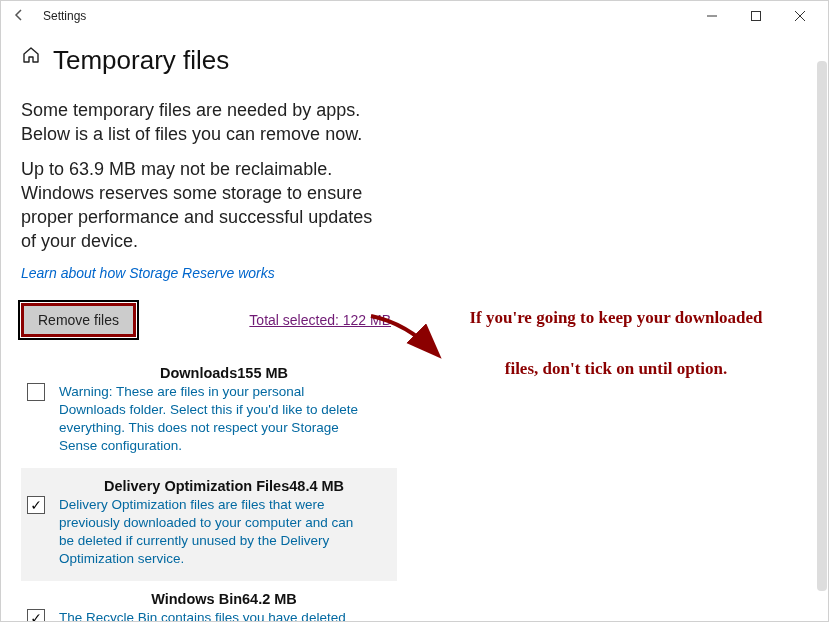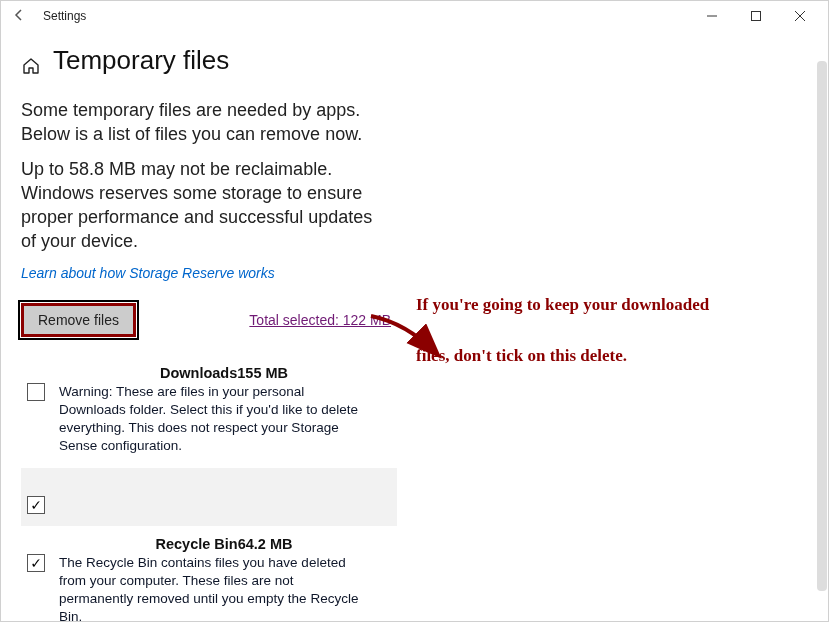--- a/index.html
+++ b/index.html
@@ -44,21 +44,21 @@
       font-size: 11px;
       color: #333;
       cursor: pointer;
     }
     .content {
       padding: 14px 20px 20px 20px;
       width: 400px;
     }
     .page-header {
       display: flex;
-      align-items: flex-end;
+      align-items: flex-start;
       gap: 12px;
       margin-bottom: 22px;
     }
     .home-icon svg { display: block; }
     .page-title {
       font-size: 26px;
       font-weight: 400;
       color: #111;
     }
     .intro-text {
@@ -126,43 +126,44 @@
     .item-head {
       display: flex;
       justify-content: center;
       font-size: 14.5px;
       color: #111;
       font-weight: 600;
       margin-bottom: 2px;
     }
     .item-desc {
       font-size: 13.5px;
-      color: #0f172a;
+      color: #0369a1;
       line-height: 1.35;
       max-width: 310px;
     }
     .scrollbar {
       position: absolute;
       right: 1px;
       top: 60px;
       width: 10px;
       height: 530px;
       background: #ddd;
       border-radius: 4px;
     }
     .annotation {
       position: absolute;
       left: 415px;
-      top: 289px;
+      top: 302px;
       width: 400px;
       font-family: Georgia, "Comic Sans MS", cursive, serif;
       font-weight: bold;
       font-size: 17px;
       color: #8b0000;
       line-height: 1.8;
+      text-align: center;
     }
     .annotation-line2 {
       margin-top: 20px;
     }
     .arrow-svg {
       position: absolute;
       left: 360px;
       top: 310px;
       pointer-events: none;
     }
@@ -201,21 +202,21 @@
   <div class="page-header">
     <span class="home-icon">
       <svg width="20" height="20" viewBox="0 0 20 20">
           <path d="M3 9 L10 3 L17 9 V17 H12 V12 H8 V17 H3 Z" stroke="#222" stroke-width="1.4" fill="none" stroke-linejoin="round"></path>
         </svg>
     </span>
     <h1 class="page-title">Temporary files</h1>
   </div>
 
   <p class="intro-text">Some temporary files are needed by apps. Below is a list of files you can remove now.</p>
-  <p class="intro-text">Up to 58.8 MB may not be reclaimable. Windows reserves some storage to ensure proper performance and successful updates of your device.</p>
+  <p class="intro-text">Up to 63.9 MB may not be reclaimable. Windows reserves some storage to ensure proper performance and successful updates of your device.</p>
   <a class="link">Learn about how Storage Reserve works</a>
 
   <div class="action-row">
     <button class="remove-btn">Remove files</button>
     <span class="total-selected">Total selected: 122 MB</span>
   </div>
 
   <div class="item">
     <div class="checkbox"></div>
     <div class="item-body">
@@ -223,28 +224,33 @@
         <span>Downloads</span>
         <span>155 MB</span>
       </div>
       <div class="item-desc">Warning: These are files in your personal Downloads folder. Select this if you'd like to delete everything. This does not respect your Storage Sense configuration.</div>
     </div>
   </div>
 
   <div class="item highlighted">
     <div class="checkbox">✓</div>
     <div class="item-body">
+      <div class="item-head">
+        <span>Delivery Optimization Files</span>
+        <span>48.4 MB</span>
+      </div>
+      <div class="item-desc">Delivery Optimization files are files that were previously downloaded to your computer and can be deleted if currently unused by the Delivery Optimization service.</div>
     </div>
   </div>
 
   <div class="item">
     <div class="checkbox">✓</div>
     <div class="item-body">
       <div class="item-head">
-        <span>Recycle Bin</span>
+        <span>Windows Bin</span>
         <span>64.2 MB</span>
       </div>
       <div class="item-desc">The Recycle Bin contains files you have deleted from your computer. These files are not permanently removed until you empty the Recycle Bin.</div>
     </div>
   </div>
 
   
 </div>
 
 <div class="scrollbar"></div>
@@ -253,14 +259,14 @@
   <defs>
     <marker id="ah" markerWidth="10" markerHeight="10" refX="7" refY="3.5" orient="auto">
       <polygon points="0 0, 9 3.5, 0 7" fill="#8b0000"></polygon>
     </marker>
   </defs>
   <path d="M10 5 Q 45 12, 75 42" stroke="#8b0000" stroke-width="4" fill="none" marker-end="url(#ah)"></path>
 </svg>
 
 <div class="annotation">
   <div>If you're going to keep your downloaded</div>
-  <div class="annotation-line2">files, don't tick on this delete.</div>
+  <div class="annotation-line2">files, don't tick on until option.</div>
 </div>
 
 </body></html>

